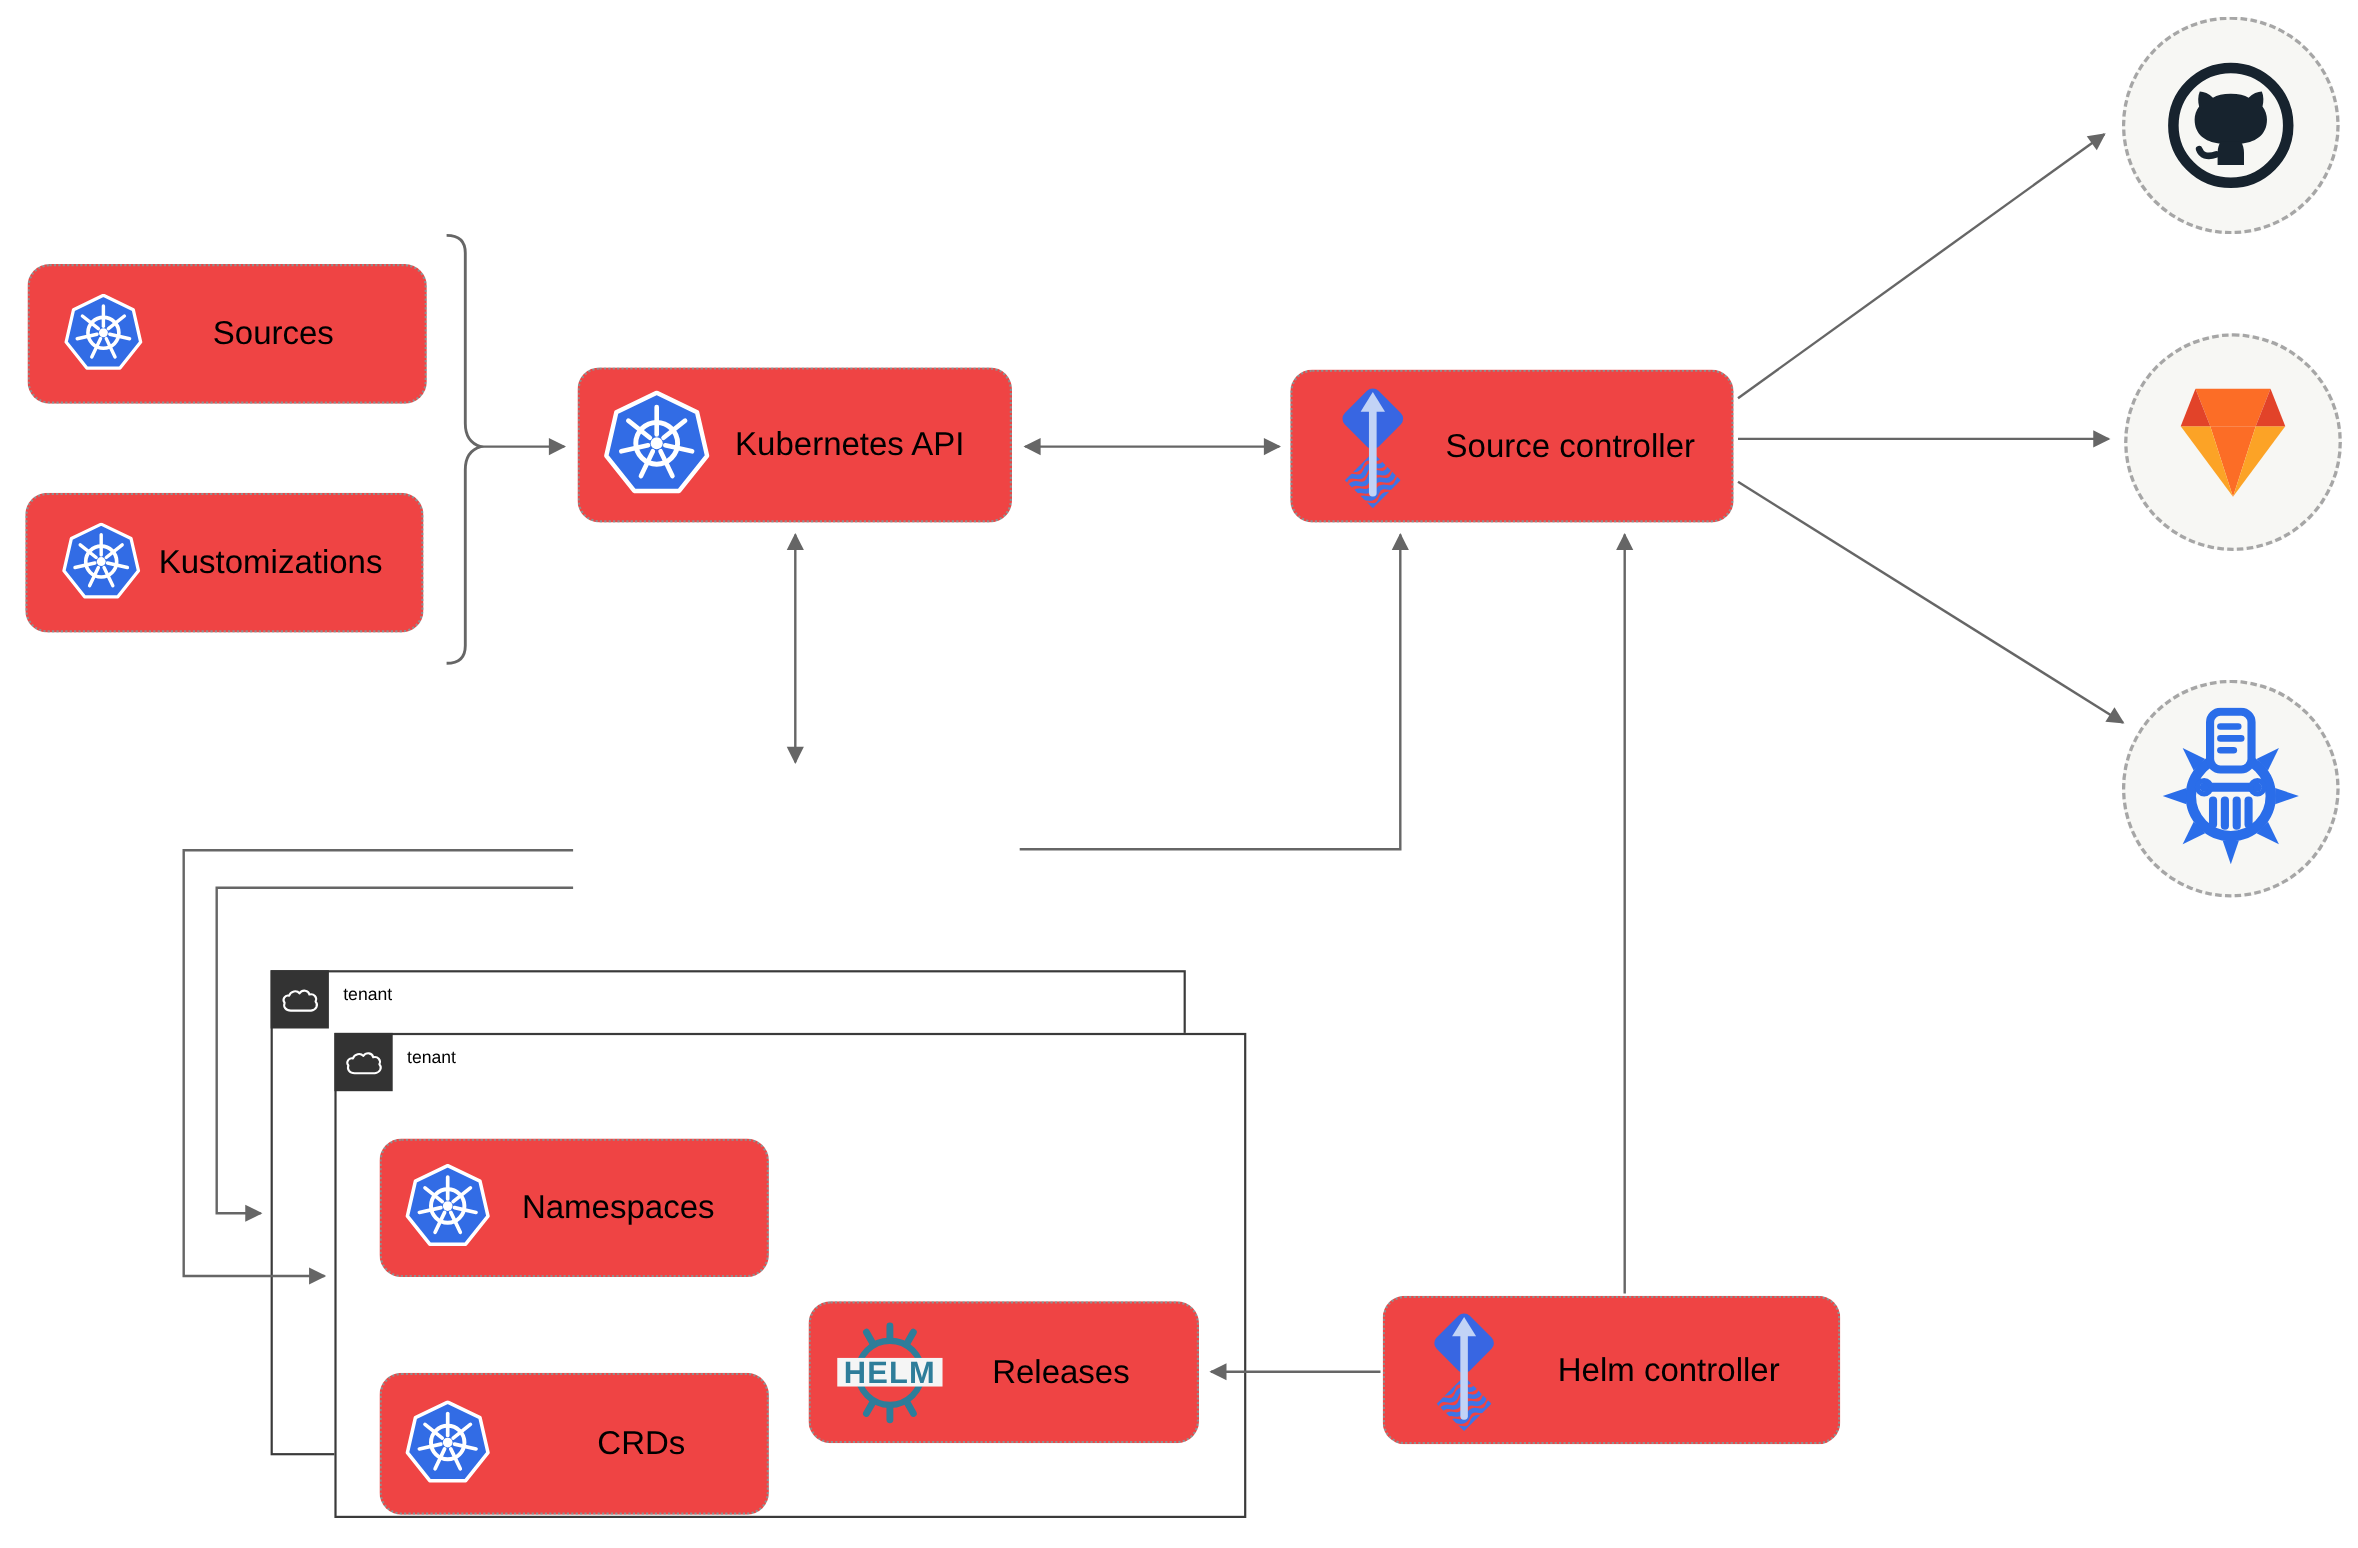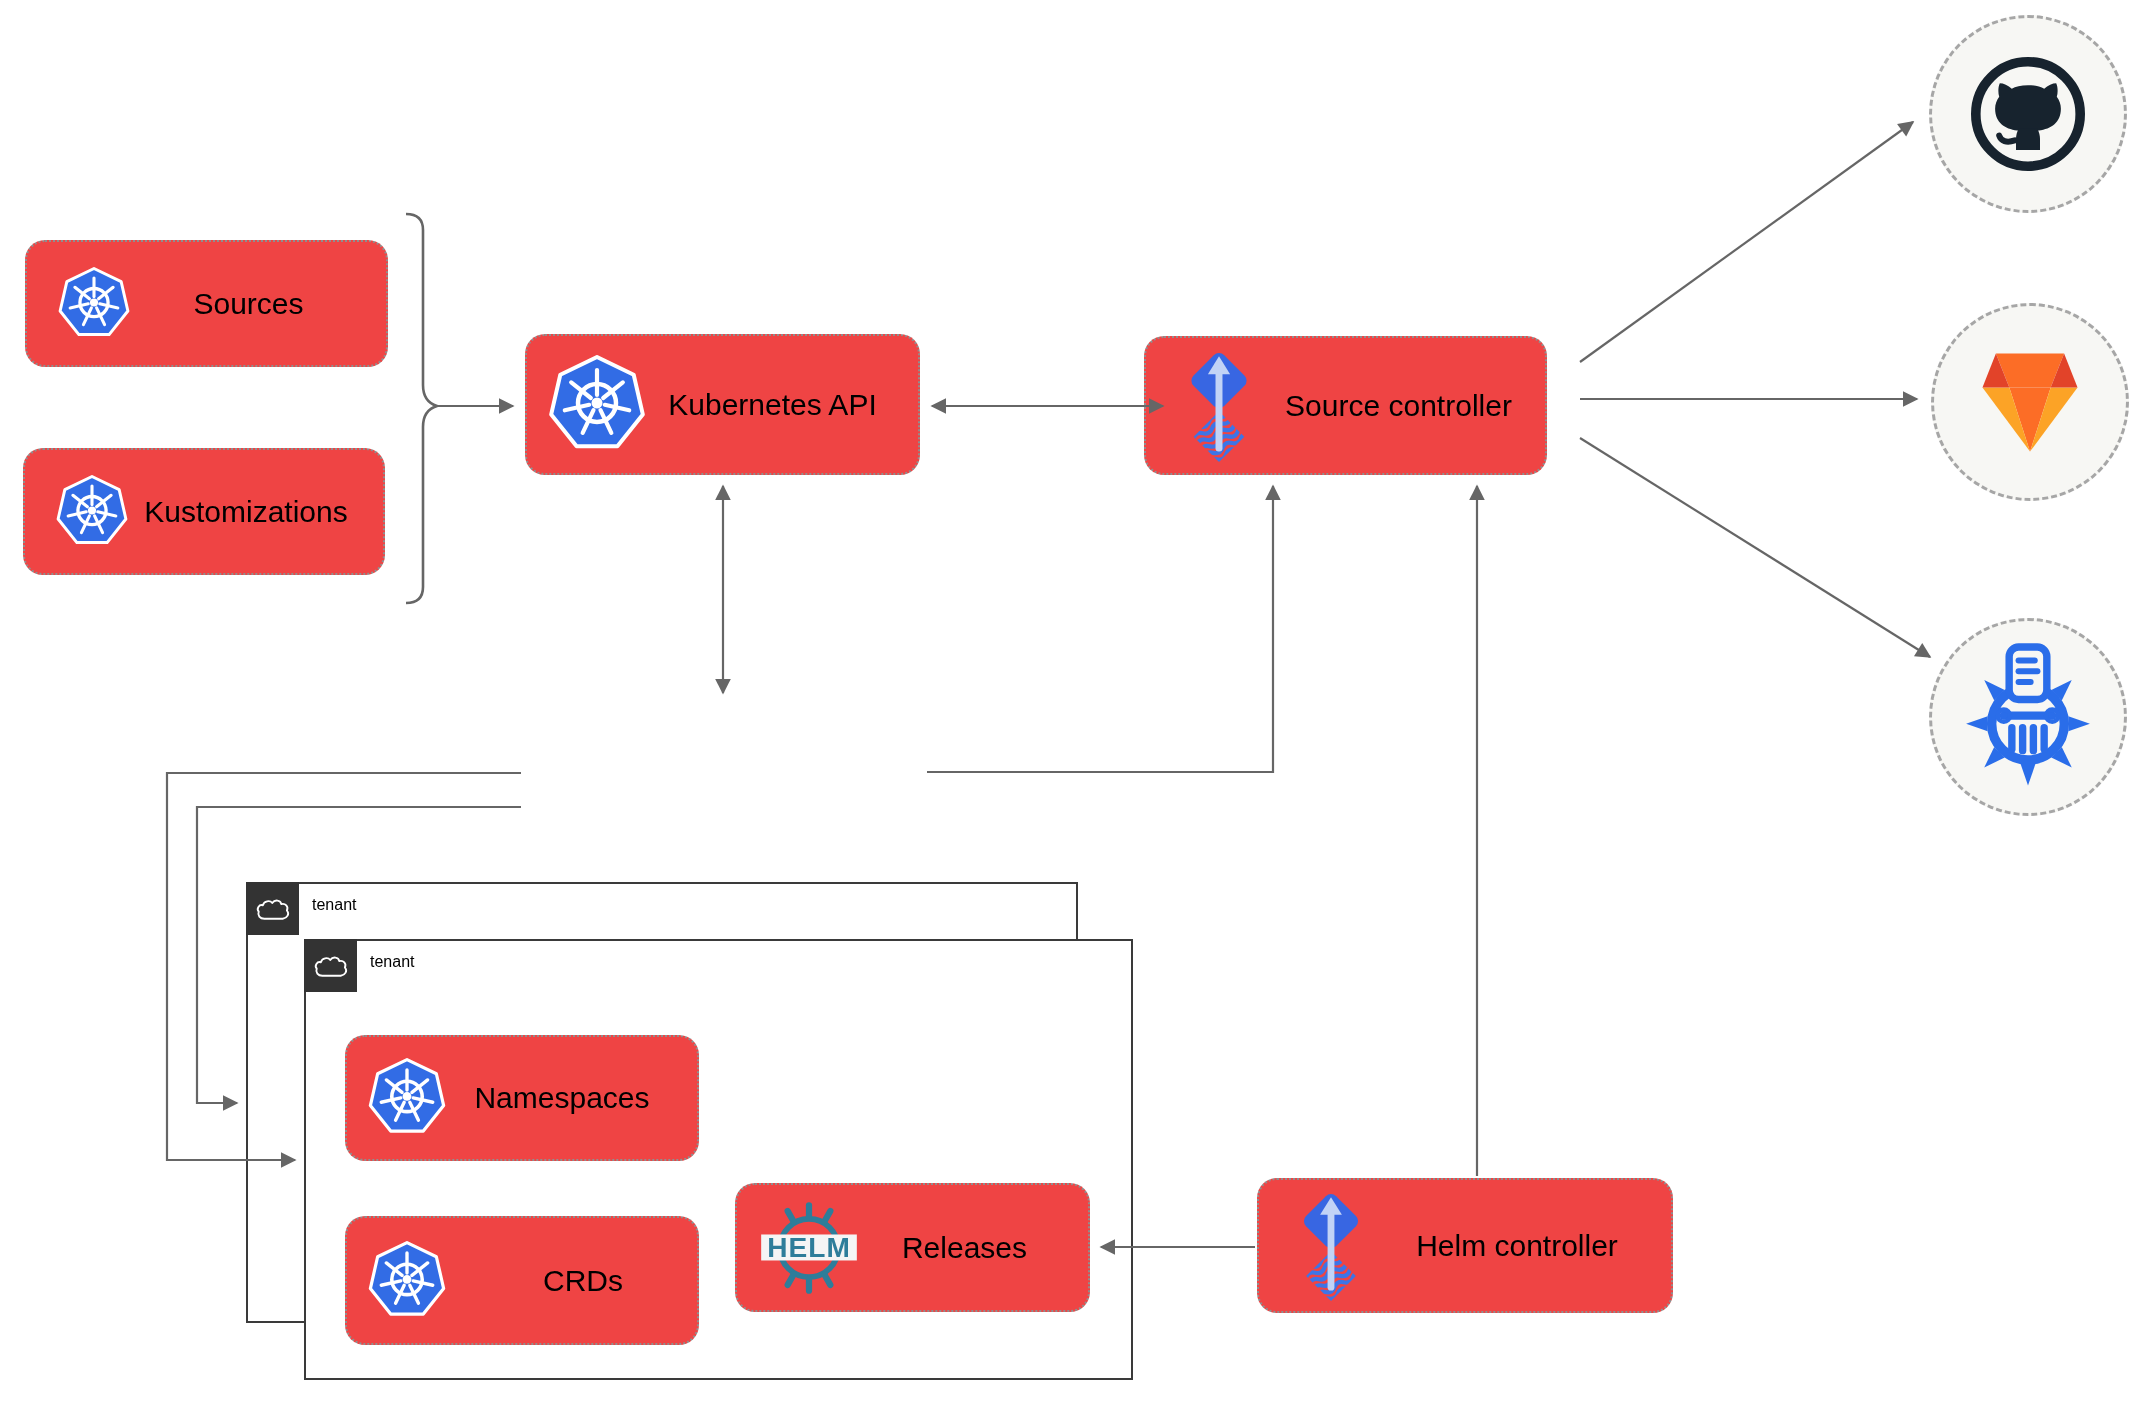--- a/index.html
+++ b/index.html
@@ -140,21 +140,21 @@
   <div class="node" style="left:345px;top:1035px;width:354px;height:126px;">
     <span class="icon">
       <svg width="80" height="80" viewBox="0 0 100 100">
           <use href="#k8s"></use>
         </svg>
     </span>
     <span class="label">Namespaces</span>
   </div>
 
 
-  <div class="node" style="left:345px;top:1216px;width:354px;height:129px;gap:42px;">
+  <div class="node" style="left:345px;top:1248px;width:354px;height:129px;gap:42px;">
     <span class="icon">
       <svg width="80" height="80" viewBox="0 0 100 100">
           <use href="#k8s"></use>
         </svg>
     </span>
     <span class="label">CRDs</span>
   </div>
 
   <div class="node" style="left:735px;top:1183px;width:355px;height:129px;">
     <span class="icon">
@@ -195,21 +195,21 @@
 
   <div class="node" style="left:525px;top:334px;width:395px;height:141px;">
     <span class="icon">
       <svg width="100" height="100" viewBox="0 0 100 100">
           <use href="#k8s"></use>
         </svg>
     </span>
     <span class="label">Kubernetes API</span>
   </div>
 
-  <div class="node" style="left:1144px;top:336px;width:403px;height:139px;">
+  <div class="node" style="left:1173px;top:336px;width:403px;height:139px;">
     <span class="icon">
       <svg width="106" height="112" viewBox="0 0 100 106">
           <use href="#flux"></use>
         </svg>
     </span>
     <span class="label" style="max-width:230px;margin:0 auto;">Source controller</span>
   </div>
 
 
   <div class="node" style="left:1257px;top:1178px;width:416px;height:135px;">

